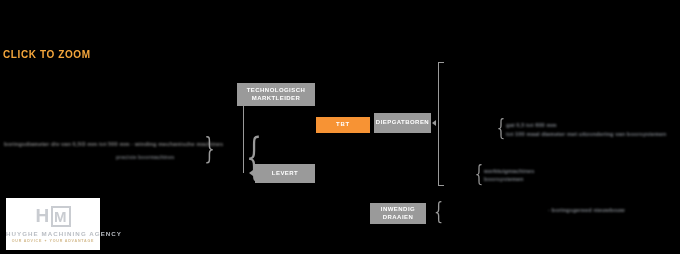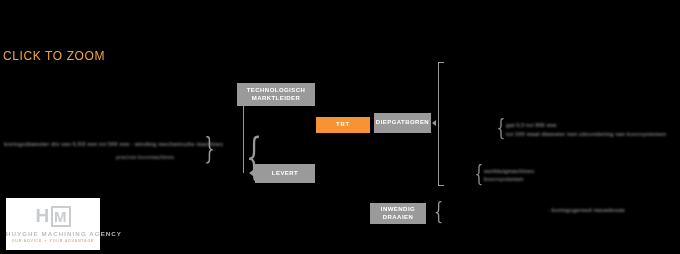--- a/index.html
+++ b/index.html
@@ -4,21 +4,21 @@
 <style>
   html,body{margin:0;padding:0;background:#000;}
   body{width:680px;height:254px;position:relative;overflow:hidden;
        font-family:"Liberation Sans","DejaVu Sans",sans-serif;}
 
   .stage{position:absolute;inset:0;width:680px;height:254px;background:#000;}
 
   
   .click-zoom{
     position:absolute;left:3px;top:49px;
-    font-size:12px;font-weight:normal;letter-spacing:.6px;
+    font-size:10px;font-weight:bold;letter-spacing:.6px;
     color:#f4a63c;text-transform:uppercase;
     white-space:nowrap;
   }
 
   
   .blur-line{
     position:absolute;white-space:nowrap;
     font-size:5.6px;font-weight:bold;letter-spacing:.1px;
     color:#8e8e8e;
     filter:blur(0.85px);

